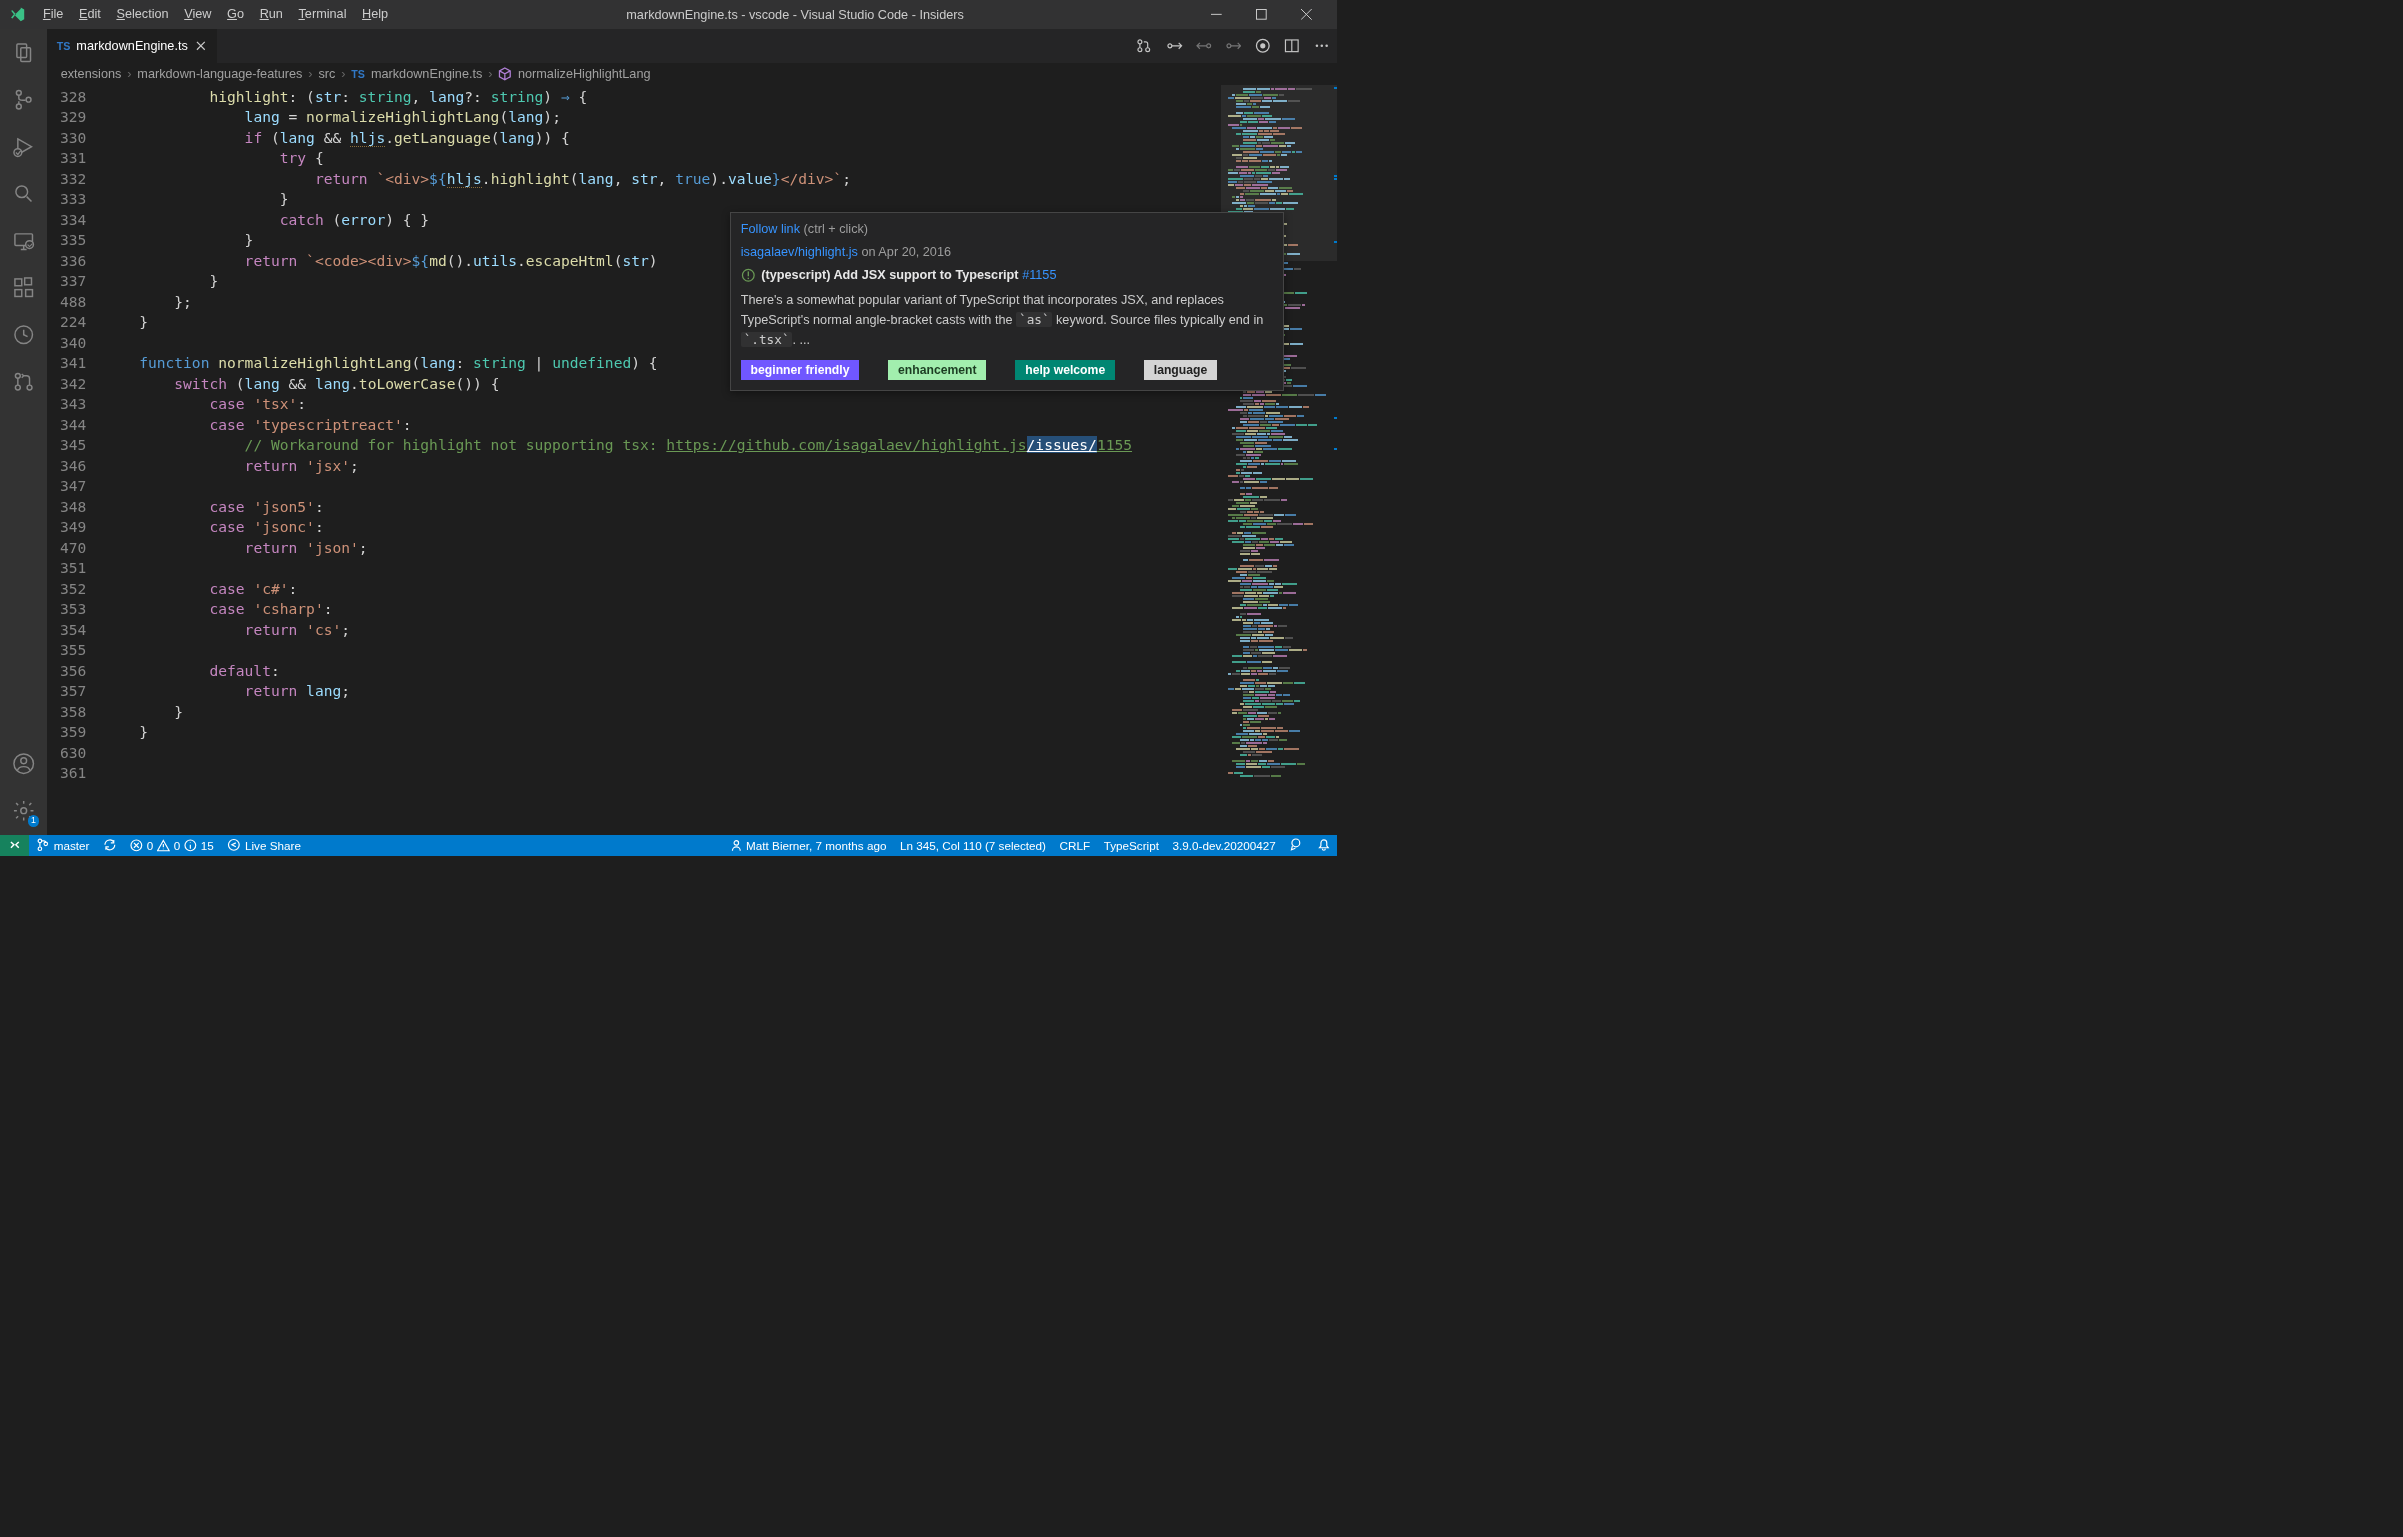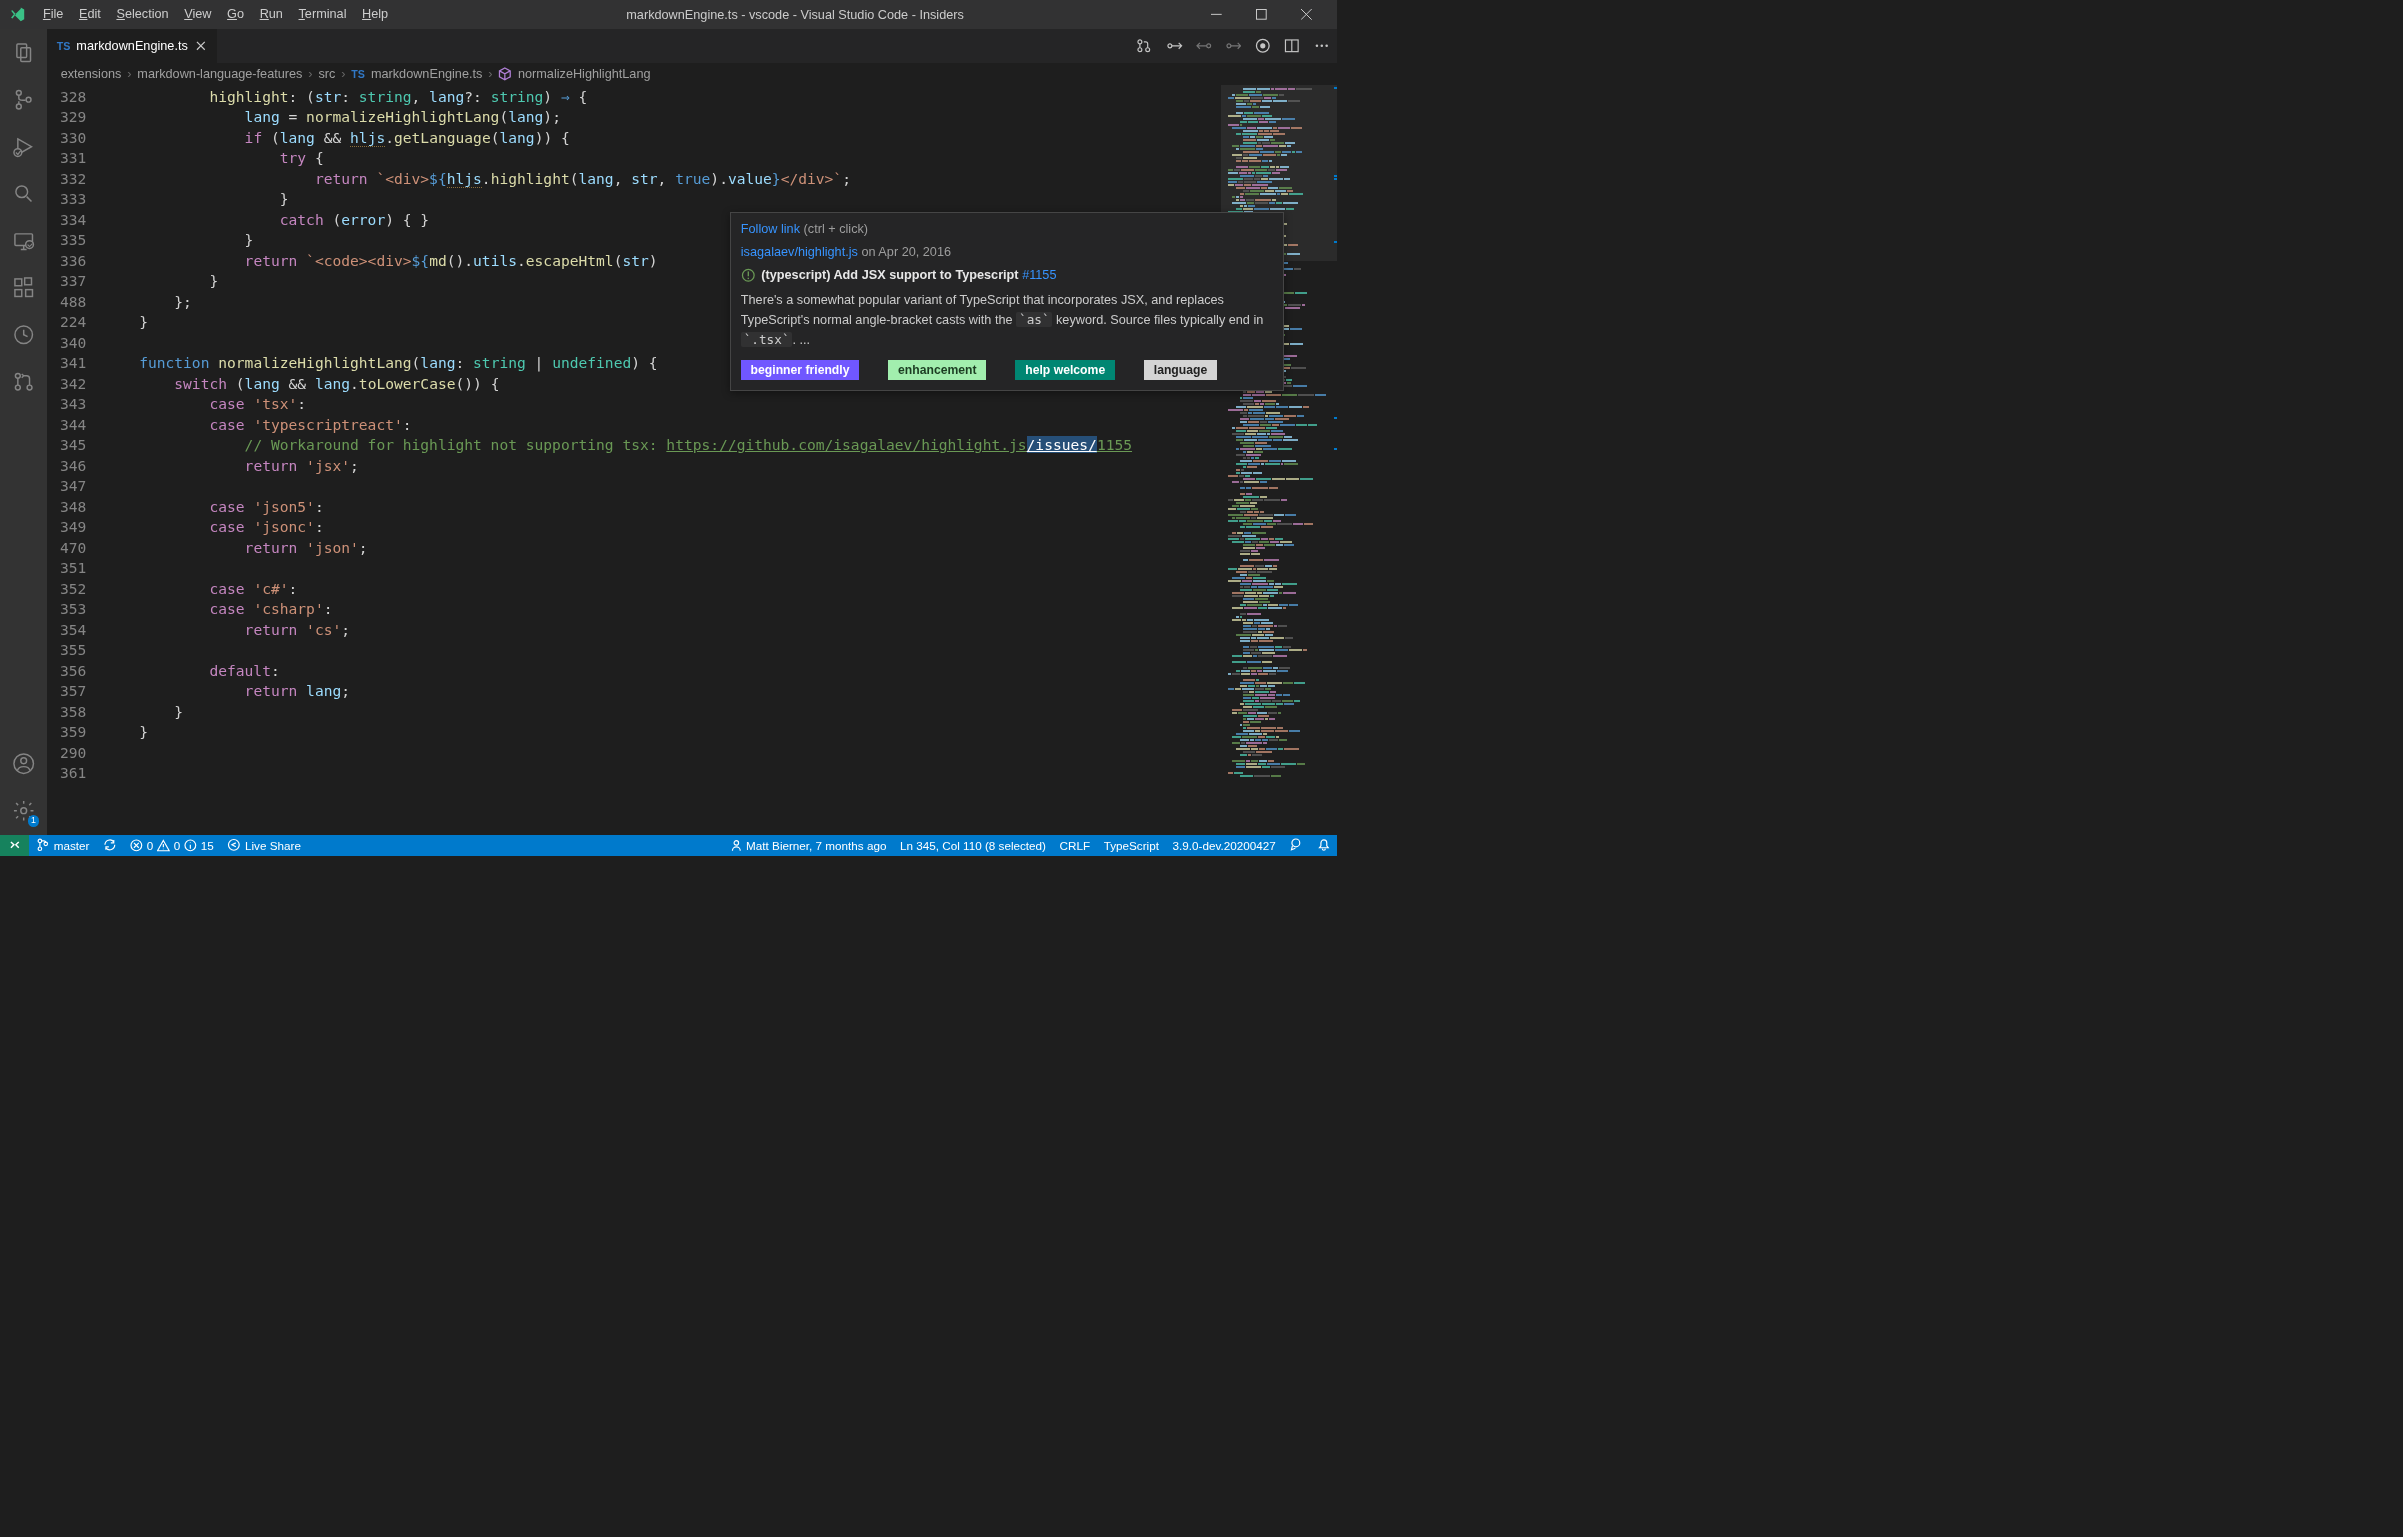--- a/index.html
+++ b/index.html
@@ -469,21 +469,21 @@
           <div>470</div>
           <div>351</div>
           <div>352</div>
           <div>353</div>
           <div>354</div>
           <div>355</div>
           <div>356</div>
           <div>357</div>
           <div>358</div>
           <div>359</div>
-          <div>290</div>
+          <div>630</div>
           <div>361</div>
         </div>
       <div class="code" id="code"><div><span>            </span><span class="c-fn">highlight</span><span>: (</span><span class="c-var">str</span><span>: </span><span class="c-type">string</span><span>, </span><span class="c-var">lang</span><span>?: </span><span class="c-type">string</span><span>) </span><span class="c-kw">⇒</span><span> {</span></div><div><span>                </span><span class="c-var">lang</span><span> = </span><span class="c-fn">normalizeHighlightLang</span><span>(</span><span class="c-var">lang</span><span>);</span></div><div><span>                </span><span class="c-kw2">if</span><span> (</span><span class="c-var">lang</span><span> &amp;&amp; </span><span class="c-var squiggle">hljs</span><span>.</span><span class="c-fn">getLanguage</span><span>(</span><span class="c-var">lang</span><span>)) {</span></div><div><span>                    </span><span class="c-kw2">try</span><span> {</span></div><div><span>                        </span><span class="c-kw2">return</span><span> </span><span class="c-str">`&lt;div&gt;</span><span class="c-esc">${</span><span class="c-var squiggle">hljs</span><span>.</span><span class="c-fn">highlight</span><span>(</span><span class="c-var">lang</span><span>, </span><span class="c-var">str</span><span>, </span><span class="c-kw">true</span><span>).</span><span class="c-var">value</span><span class="c-esc">}</span><span class="c-str">&lt;/div&gt;`</span><span>;</span></div><div><span>                    }</span></div><div><span>                    </span><span class="c-kw2">catch</span><span> (</span><span class="c-var">error</span><span>) { }</span></div><div><span>                }</span></div><div><span>                </span><span class="c-kw2">return</span><span> </span><span class="c-str">`&lt;code&gt;&lt;div&gt;</span><span class="c-esc">${</span><span class="c-fn">md</span><span>().</span><span class="c-var">utils</span><span>.</span><span class="c-fn">escapeHtml</span><span>(</span><span class="c-var">str</span><span>)</span></div><div><span>            }</span></div><div><span>        };</span></div><div><span>    }</span></div><div>&nbsp;</div><div><span>    </span><span class="c-kw">function</span><span> </span><span class="c-fn">normalizeHighlightLang</span><span>(</span><span class="c-var">lang</span><span>: </span><span class="c-type">string</span><span> | </span><span class="c-type">undefined</span><span>) {</span></div><div><span>        </span><span class="c-kw2">switch</span><span> (</span><span class="c-var">lang</span><span> &amp;&amp; </span><span class="c-var">lang</span><span>.</span><span class="c-fn">toLowerCase</span><span>()) {</span></div><div><span>            </span><span class="c-kw2">case</span><span> </span><span class="c-str">'tsx'</span><span>:</span></div><div><span>            </span><span class="c-kw2">case</span><span> </span><span class="c-str">'typescriptreact'</span><span>:</span></div><div><span>                </span><span class="c-com">// Workaround for highlight not supporting tsx: </span><span class="c-link">https://github.com/isagalaev/highlight.js</span><span class="c-link sel">/issues/</span><span class="c-link">1155</span></div><div><span>                </span><span class="c-kw2">return</span><span> </span><span class="c-str">'jsx'</span><span>;</span></div><div>&nbsp;</div><div><span>            </span><span class="c-kw2">case</span><span> </span><span class="c-str">'json5'</span><span>:</span></div><div><span>            </span><span class="c-kw2">case</span><span> </span><span class="c-str">'jsonc'</span><span>:</span></div><div><span>                </span><span class="c-kw2">return</span><span> </span><span class="c-str">'json'</span><span>;</span></div><div>&nbsp;</div><div><span>            </span><span class="c-kw2">case</span><span> </span><span class="c-str">'c#'</span><span>:</span></div><div><span>            </span><span class="c-kw2">case</span><span> </span><span class="c-str">'csharp'</span><span>:</span></div><div><span>                </span><span class="c-kw2">return</span><span> </span><span class="c-str">'cs'</span><span>;</span></div><div>&nbsp;</div><div><span>            </span><span class="c-kw2">default</span><span>:</span></div><div><span>                </span><span class="c-kw2">return</span><span> </span><span class="c-var">lang</span><span>;</span></div><div><span>        }</span></div><div><span>    }</span></div><div>&nbsp;</div><div>&nbsp;</div></div>
       <div class="minimap">
         <div class="viewport"></div>
         <div class="minimap-content" id="minimap-content">
             <div class="mm-line">
               <div class="mm-seg" style="width: 15.6px;"></div>
               <div class="mm-seg" style="width: 12.7px; background: rgb(156, 220, 254); opacity: 0.75;"></div>
               <div class="mm-seg" style="width: 12.7px; background: rgb(156, 220, 254); opacity: 0.75;"></div>
@@ -2117,21 +2117,21 @@
   </div>
   <div class="spacer"></div>
   <div class="sb-item">
     <svg width="12.7" height="12.7" viewBox="0 0 13 13" fill="none" stroke="#fff" stroke-width="1.2">
         <circle cx="6.5" cy="4" r="2.3"></circle>
         <path d="M2.5 12c0-2.5 2-4 4-4s4 1.5 4 4"></path>
       </svg>
     <span>Matt Bierner, 7 months ago</span>
   </div>
   <div class="sb-item">
-      <span>Ln 345, Col 110 (8 selected)</span>
+      <span>Ln 345, Col 110 (7 selected)</span>
     </div>
   <div class="sb-item">
       <span>CRLF</span>
     </div>
   <div class="sb-item">
       <span>TypeScript</span>
     </div>
   <div class="sb-item">
       <span>3.9.0-dev.20200427</span>
     </div>

